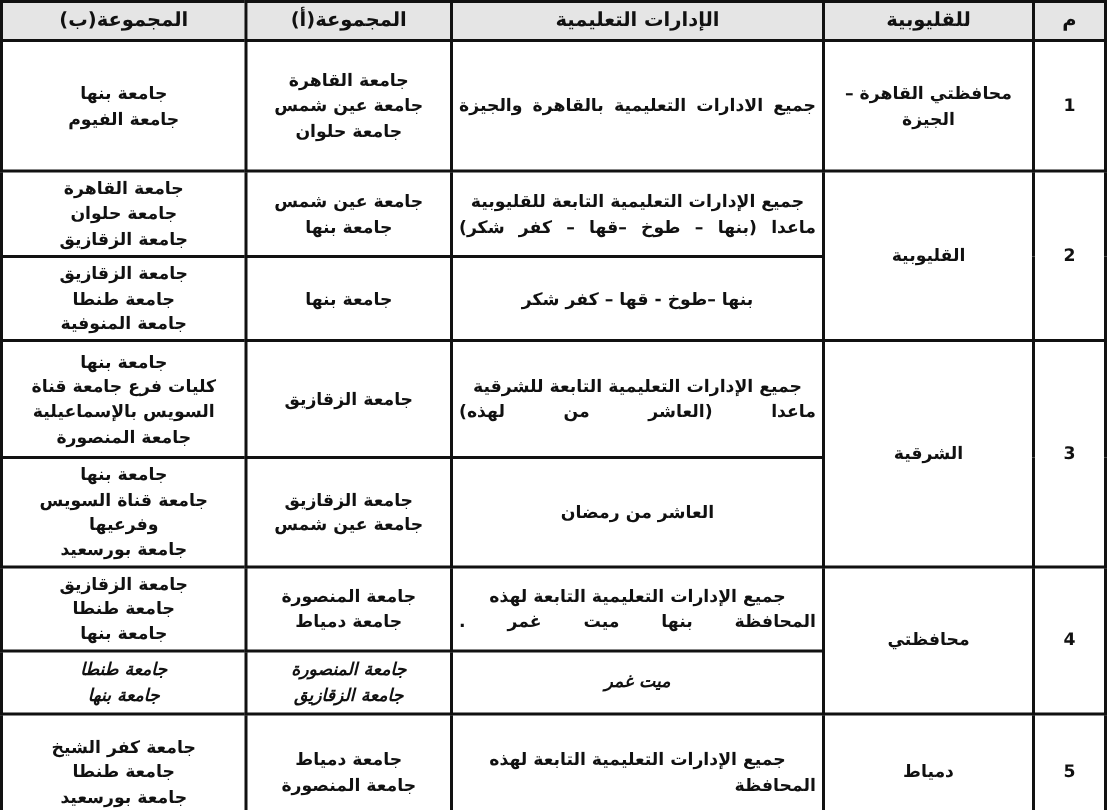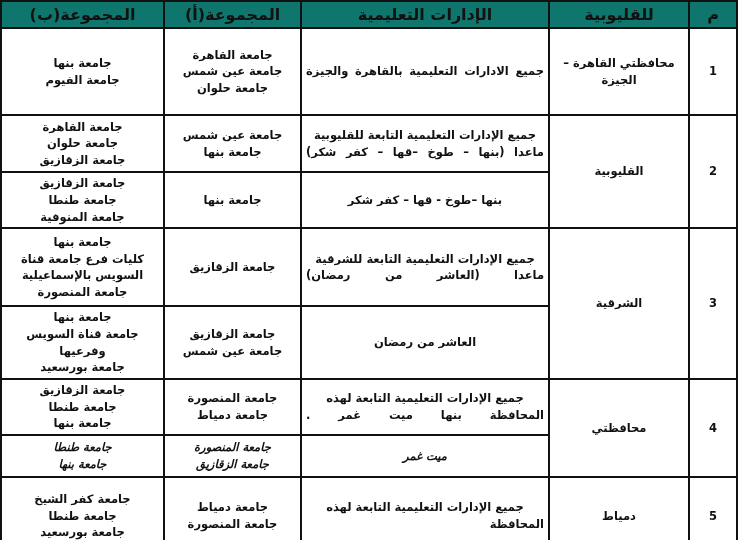--- a/index.html
+++ b/index.html
@@ -35,24 +35,24 @@
     text-align: center;
     font-size: 11.5px;
     line-height: 1.45;
     font-weight: bold;
     color: #111111;
     background: #ffffff;
     word-wrap: break-word;
     overflow: hidden;
   }
   table.grid thead th {
-    background: #0f766e;
+    background: #e5e5e5;
     height: 22px;
     padding: 1px 3px;
-    font-size: 16px;
+    font-size: 13px;
     letter-spacing: 0.2px;
   }
   
   col.c-num   { width: 48px; }
   col.c-gov   { width: 140px; }
   col.c-adm   { width: 248px; }
   col.c-ga    { width: 137px; }
   col.c-gb    { width: 163px; }
 
   td.num {
@@ -142,21 +142,21 @@
           </td>
           <td class="gb lines">
             <span>جامعة الزقازيق</span>
             <span>جامعة طنطا</span>
             <span>جامعة المنوفية</span>
           </td>
         </tr>
         <tr style="height: 78px;">
           <td class="num" rowspan="2">3</td>
           <td class="gov" rowspan="2">الشرقية</td>
-          <td class="adm">جميع الإدارات التعليمية التابعة للشرقية ماعدا (العاشر من رمضان)</td>
+          <td class="adm">جميع الإدارات التعليمية التابعة للشرقية ماعدا (العاشر من لهذه)</td>
           <td class="grp lines">
             <span>جامعة الزقازيق</span>
           </td>
           <td class="gb lines">
             <span>جامعة بنها</span>
             <span>كليات فرع جامعة قناة السويس بالإسماعيلية</span>
             <span>جامعة المنصورة</span>
           </td>
         </tr>
         <tr class="sub" style="height: 55px;">

